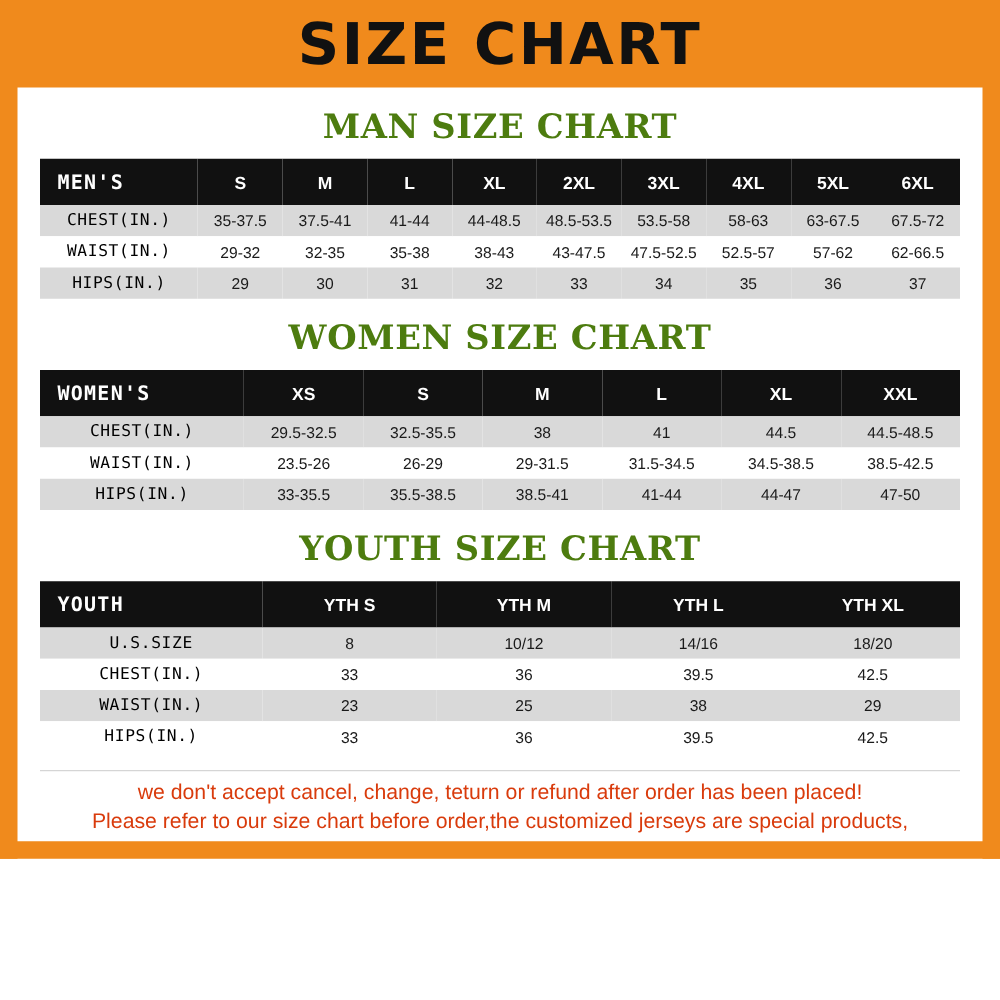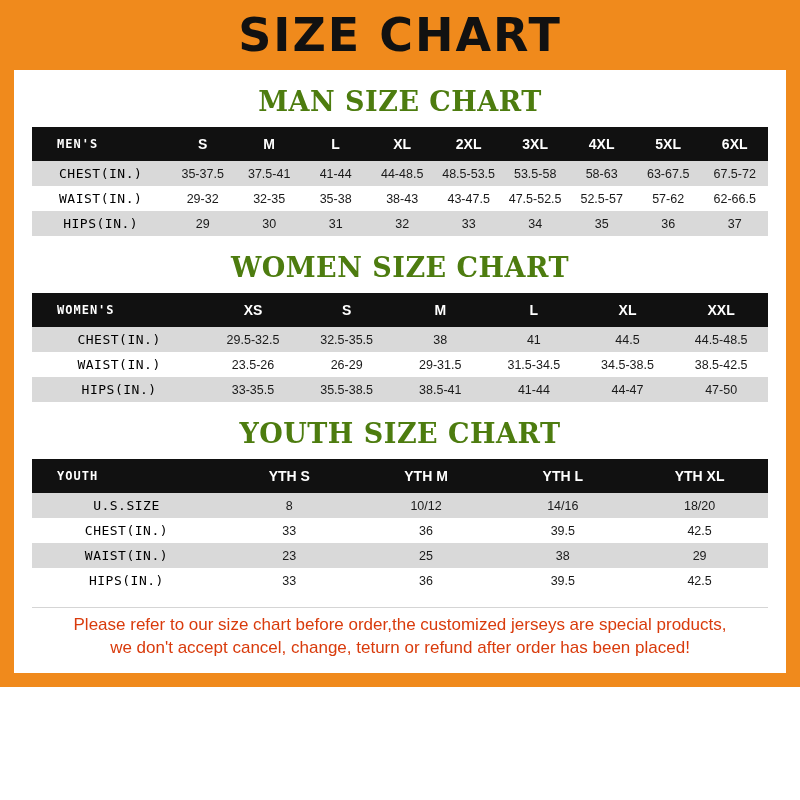--- a/index.html
+++ b/index.html
@@ -66,22 +66,22 @@
   }
   table.size-table thead th {
     background: #111111;
     color: #ffffff;
     font-size: 14px;
     font-weight: bold;
     padding: 9px 2px;
   }
   table.size-table thead th.rowlabel {
     text-align: left;
-    padding-left: 25px;
-    font-size: 12px;
+    padding-left: 14px;
+    font-size: 16px;
     letter-spacing: 1px;
     font-family: "DejaVu Sans Mono", monospace;
     font-weight: bold;
   }
   table.size-table tbody td.rowlabel {
     text-align: center;
     font-size: 13px;
     letter-spacing: 0.5px;
     font-family: "DejaVu Sans Mono", monospace;
     color: #000000;
@@ -263,20 +263,20 @@
           <td class="rowlabel">HIPS(IN.)</td>
           <td>33</td>
           <td>36</td>
           <td>39.5</td>
           <td>42.5</td>
         </tr>
       </tbody>
     </table>
 
     <div class="footer-note">
+      <div>we don't accept cancel, change, teturn or refund after order has been placed!</div>
       <div>Please refer to our size chart before order,the customized jerseys are special products,</div>
-      <div>we don't accept cancel, change, teturn or refund after order has been placed!</div>
     </div>
 
   </div>
 
   <div class="bottom-band"></div>
 </div>
 
 </body></html>

